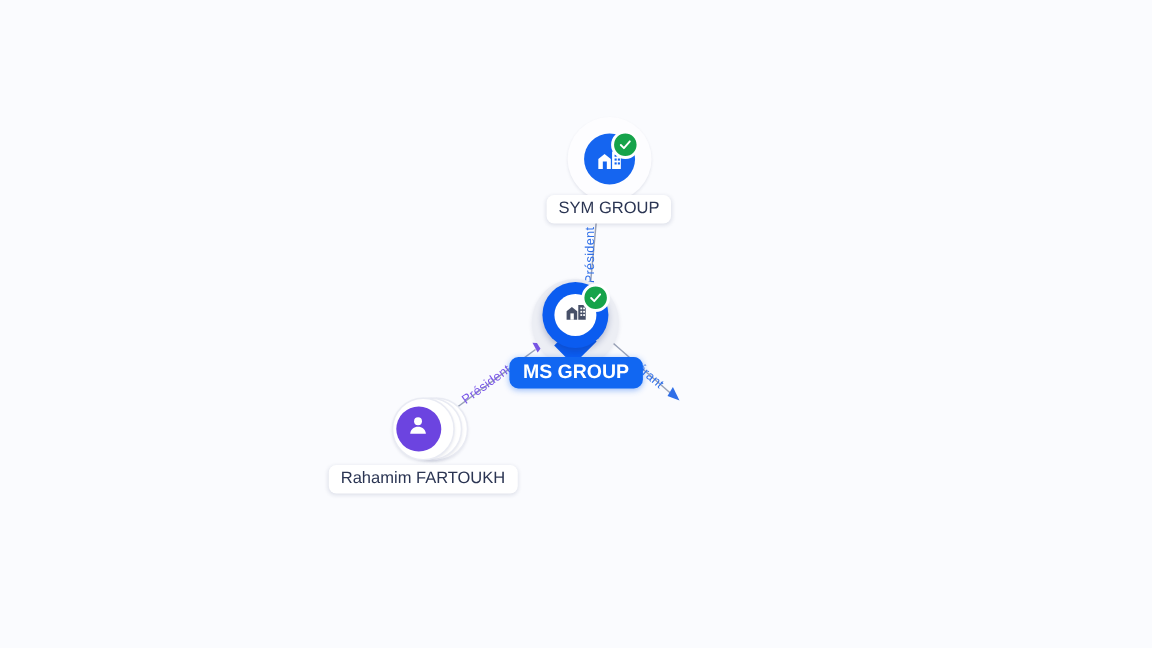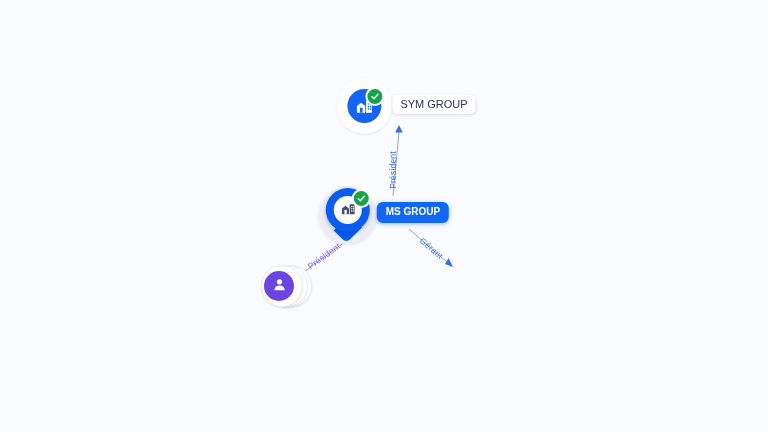--- a/index.html
+++ b/index.html
@@ -25,21 +25,21 @@
     left: 0;
     top: 0;
     width: 768px;
     height: 432px;
     pointer-events: none;
   }
   
   .node {
     position: absolute;
     display: flex;
-    flex-direction: row;
+    flex-direction: column;
     align-items: center;
     transform: translate(-50%, 0);
   }
   .halo {
     position: relative;
     width: 56px;
     height: 56px;
     border-radius: 50%;
     background: #eef0f5;
     display: flex;
@@ -162,21 +162,21 @@
     line-height: 12px;
     white-space: nowrap;
     box-shadow: 0 1px 3px rgba(30,40,90,.14);
     position: relative;
     z-index: 6;
   }
   .label.primary {
     background: #1167f2;
     color: #ffffff;
     font-weight: bold;
-    font-size: 10px;
+    font-size: 13px;
     border-radius: 6px;
     padding: 4px 9px 5px;
     box-shadow: 0 1px 4px rgba(17,103,242,.45);
   }
 
   
   .edge-label {
     position: absolute;
     font-size: 8.5px;
     letter-spacing: .2px;
@@ -274,15 +274,16 @@
       <span class="stack-card c3"></span>
       <div class="avatar-disc">
         <span>
           <svg width="17" height="17" viewBox="0 0 24 24">
             <circle cx="12" cy="8.2" r="3.7" fill="#ffffff"></circle>
             <path d="M4.6 20 C5.2 15.4 8.2 13.4 12 13.4 C15.8 13.4 18.8 15.4 19.4 20 Z" fill="#ffffff"></path>
           </svg>
         </span>
       </div>
     </div>
+    <div class="label" style="margin-top:0px;">Rahamim FARTOUKH</div>
   </div>
 
 </div>
 
 </body></html>

